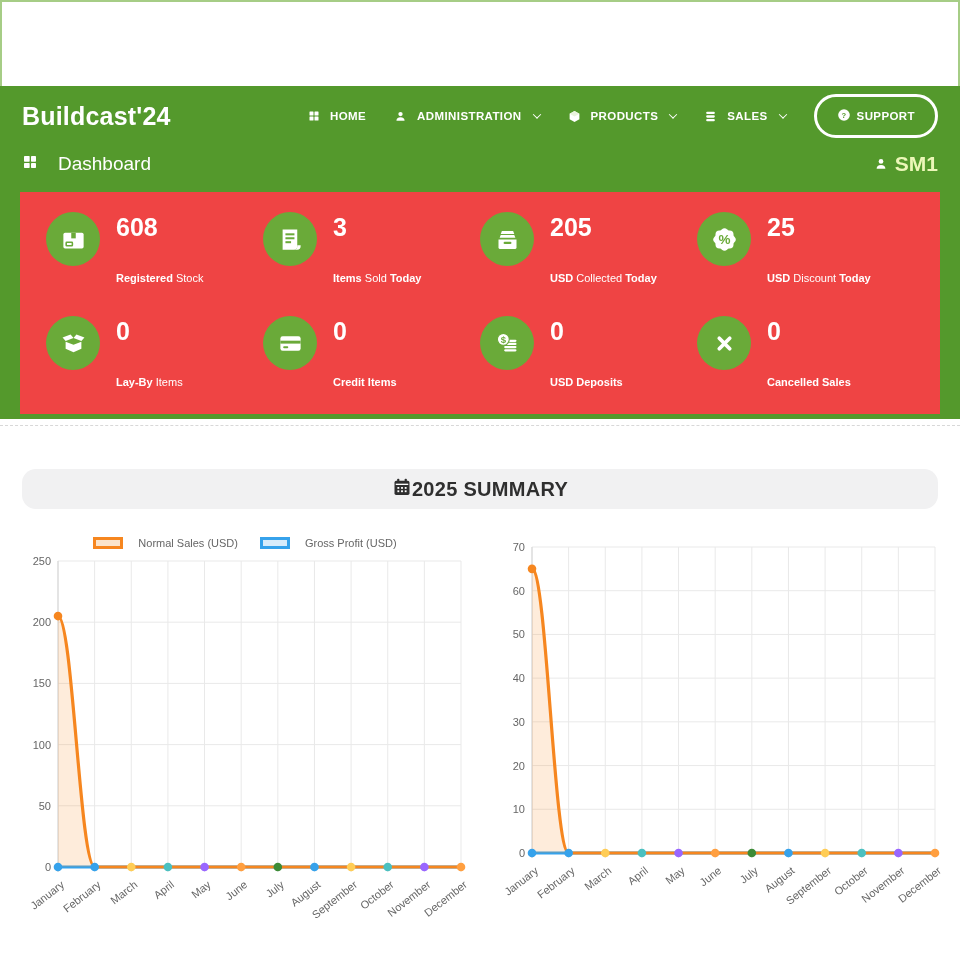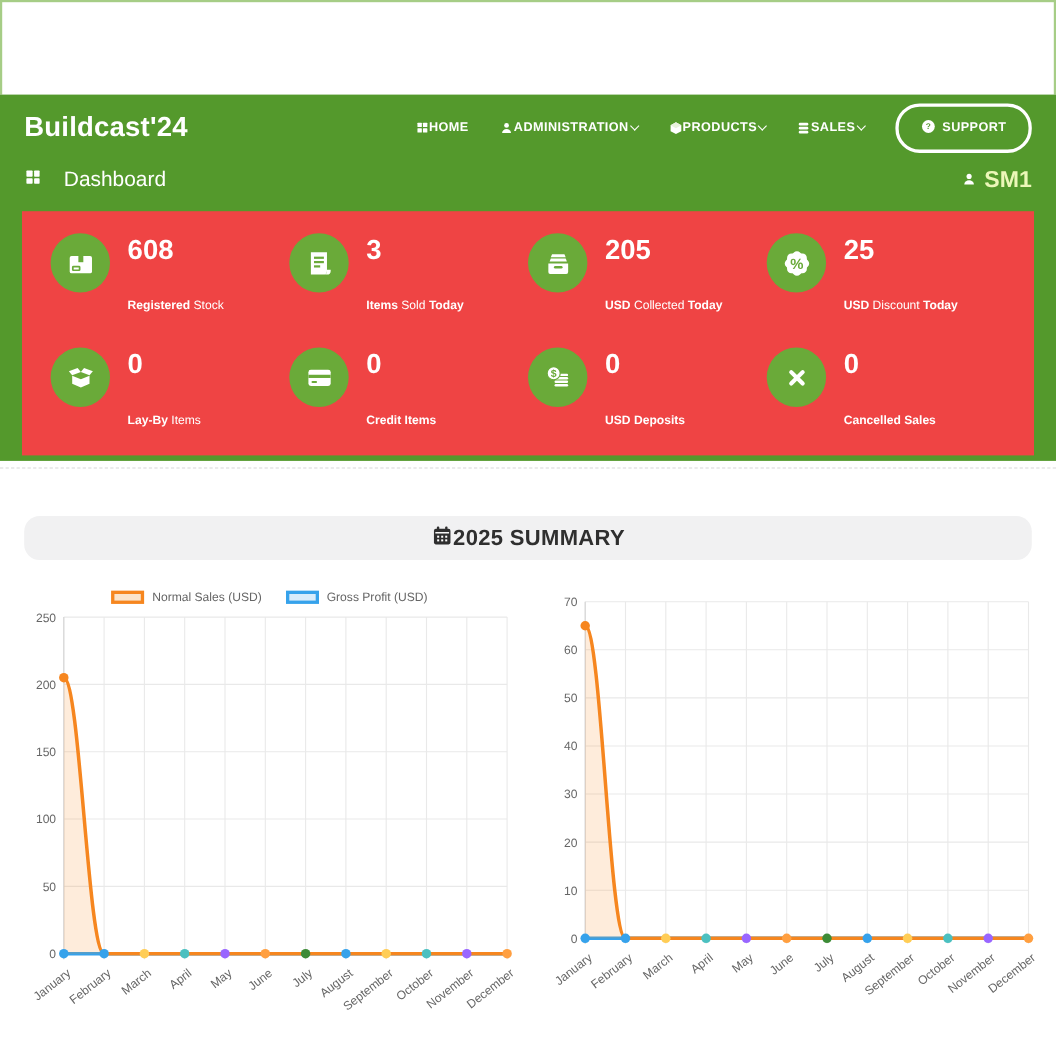--- a/index.html
+++ b/index.html
@@ -6,21 +6,21 @@
   html,body { width: 960px; height: 960px; background: #fff; font-family: "Liberation Sans", sans-serif; overflow: hidden; }
 
   
   .top-strip { height: 86px; background: #fff; border-top: 2px solid #a6cd86; border-left: 2px solid #a6cd86; border-right: 2px solid #a6cd86; }
 
   
   .green-block { background: #54992c; padding-bottom: 5px; }
   .navbar { display: flex; align-items: center; height: 60px; padding: 0 22px; }
   .brand { color: #fff; font-size: 25px; font-weight: 700; letter-spacing: 0.2px; }
   .nav-items { margin-left: auto; display: flex; align-items: center; gap: 28px; }
-  .nav-item { display: flex; align-items: center; gap: 0; color: #fff; font-size: 11.5px; font-weight: 700; letter-spacing: 0.4px; cursor: pointer; }
+  .nav-item { display: flex; align-items: center; gap: 10px; color: #fff; font-size: 11.5px; font-weight: 700; letter-spacing: 0.4px; cursor: pointer; }
   .nav-item svg { display: block; }
   .caret { width: 6px; height: 6px; border-right: 1.8px solid #fff; border-bottom: 1.8px solid #fff; transform: rotate(45deg) translate(-1px,-1px); display: inline-block; margin-left: 2px; }
   .support-pill { display: flex; align-items: center; gap: 6px; border: 3px solid #fff; border-radius: 22px; padding: 11px 20px; color: #fff; font-size: 11.5px; font-weight: 700; letter-spacing: 0.4px; cursor: pointer; }
 
   .subbar { display: flex; align-items: center; padding: 6px 22px 12px; color: #fff; }
   .subbar-title { display: flex; align-items: center; gap: 20px; font-size: 19px; }
   .subbar-user { margin-left: auto; display: flex; align-items: center; gap: 7px; color: #ecf7b8; font-size: 21px; font-weight: 700; cursor: pointer; }
 
   
   .stats-panel { margin: 4px 20px 0; background: #ef4444; padding: 20px 26px 24px; display: grid; grid-template-columns: repeat(4, 1fr); row-gap: 30px; }
@@ -34,21 +34,21 @@
   .dashed-sep { border-top: 1px dashed #d8d8d8; margin: 6px 0 0; }
 
   
   .summary-pill { margin: 43px 22px 0; background: #f1f1f2; border-radius: 14px; height: 40px; display: flex; align-items: center; justify-content: center; }
   .summary-title { font-size: 20px; font-weight: 700; color: #2f2f2f; letter-spacing: 0.3px; }
 
   
   .charts-row { display: flex; gap: 28px; padding: 0 22px; margin-top: 28px; }
   .chart { flex: 1; }
   .legend { display: flex; justify-content: center; align-items: center; gap: 22px; margin-bottom: 2px; }
-  .legend-item { display: flex; align-items: center; gap: 7px; font-size: 11px; color: #666; cursor: pointer; text-align: center; }
+  .legend-item { display: flex; align-items: center; gap: 15px; font-size: 11px; color: #666; cursor: pointer; text-align: center; }
   .swatch { width: 30px; height: 12px; display: inline-block; }
   svg.plot { display: block; }
   svg.plot text { font-family: "Liberation Sans", sans-serif; font-size: 11px; fill: #666; }
 </style>
 </head>
 <body>
 
 <div class="top-strip"></div>
 
 <div class="green-block">

